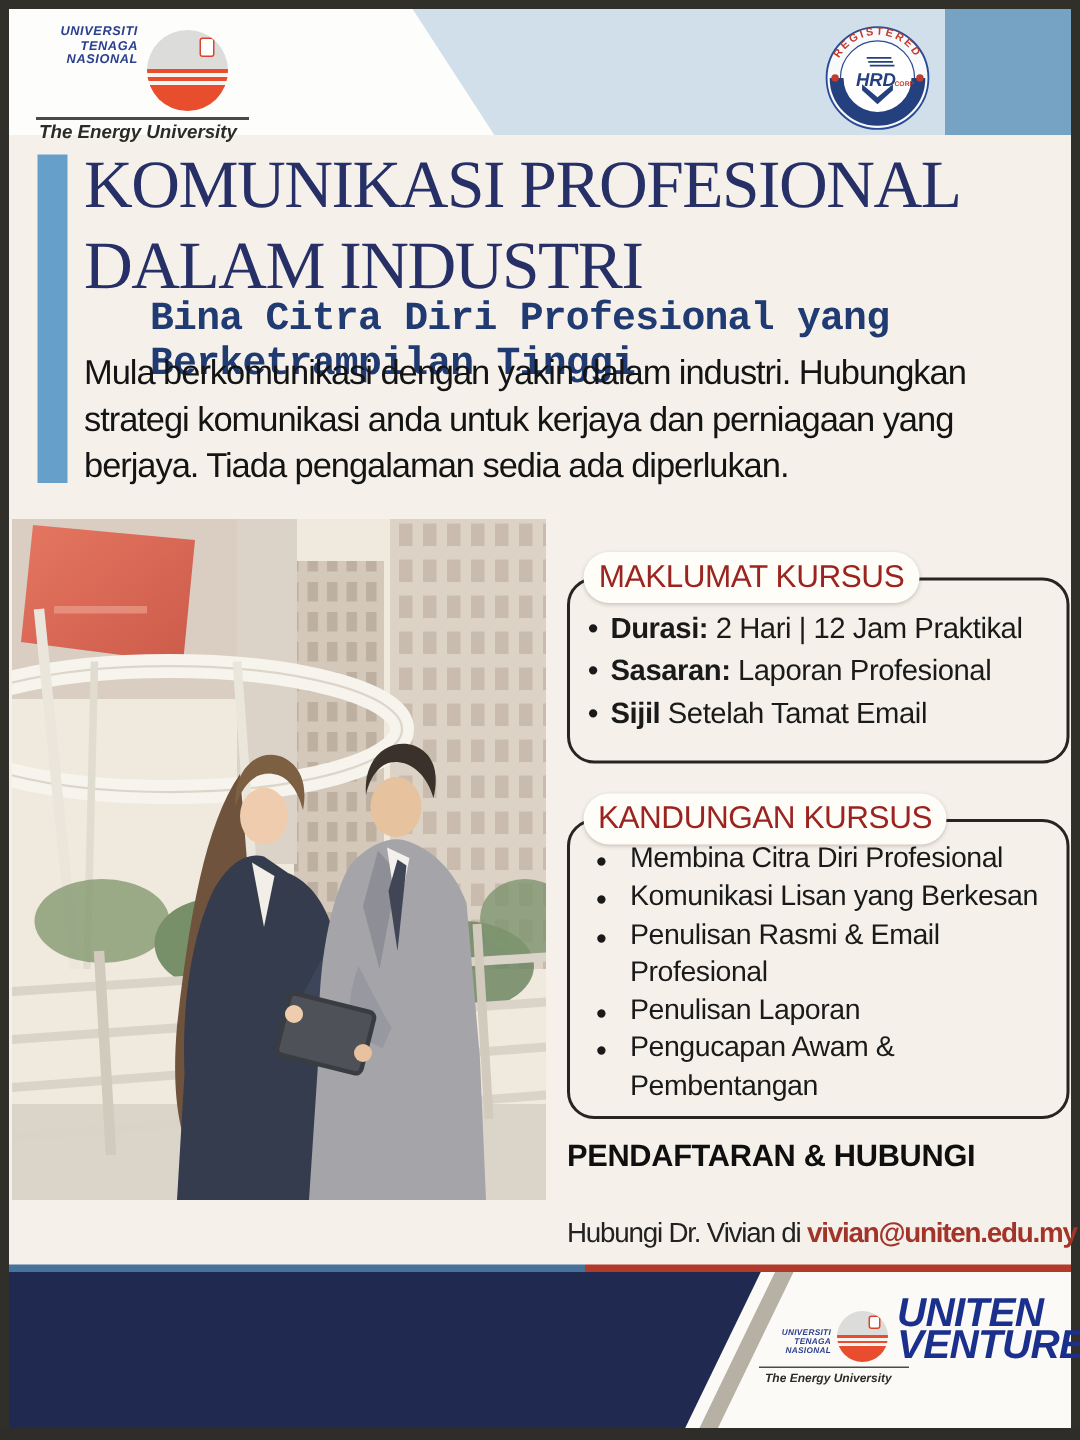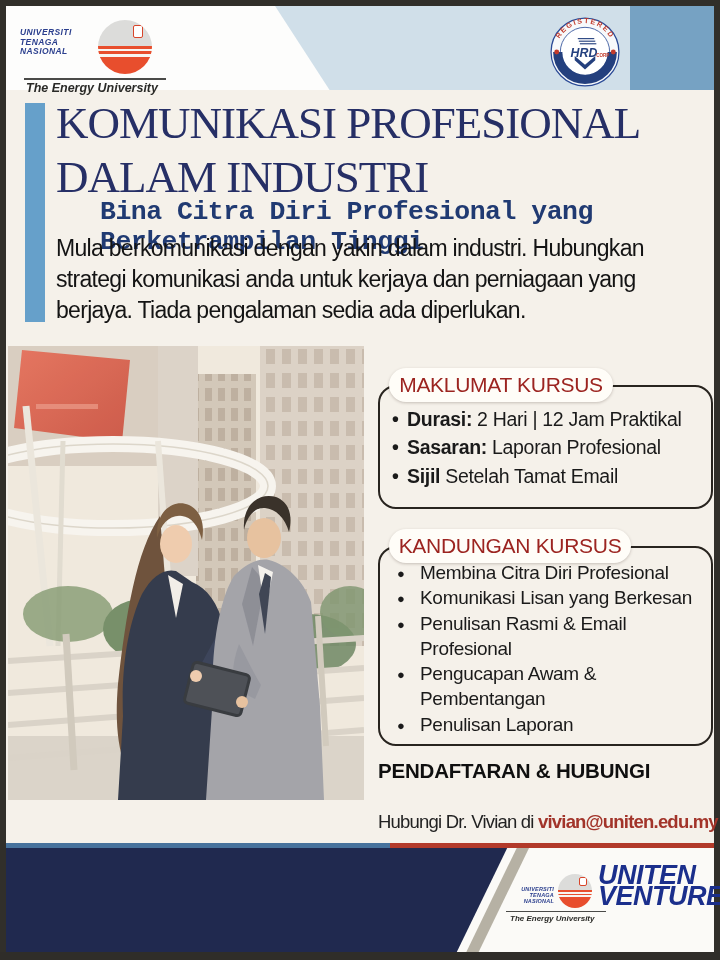--- a/index.html
+++ b/index.html
@@ -9,21 +9,21 @@
     box-shadow:inset 0 0 0 6px #312f2a;
     font-family:"Liberation Sans",sans-serif;
   }
   
   .header-band{position:absolute;left:6px;top:6px;width:708px;height:84px;background:#fdfdfc;}
   .header-blue{position:absolute;left:254px;top:0;width:376px;height:84px;background:#d0dfe9;
     clip-path:polygon(4% 0,100% 0,100% 100%,18.5% 100%);}
   .header-steel{position:absolute;left:624px;top:0;width:84px;height:84px;background:#76a2c3;}
   
   .uniten-logo{position:absolute;left:14px;top:10px;width:152px;height:74px;}
-  .uniten-name{position:absolute;left:0;top:12px;width:72px;
+  .uniten-name{position:absolute;left:0;top:0;width:72px;text-align:right;
     font-size:8.5px;line-height:9.5px;font-weight:bold;font-style:italic;color:#2b3f8e;
     letter-spacing:.4px;white-space:pre-line;}
   .emblem{border-radius:50%;position:absolute;overflow:hidden;
     background:linear-gradient(180deg,#dcdcda 0 48%,#e84e2d 48% 53%,#f7f5f1 53% 58%,#e84e2d 58% 63%,#f7f5f1 63% 68%,#e84e2d 68% 100%);}
   .emblem .shield{position:absolute;top:9%;right:16%;width:16%;height:20%;
     border:1px solid #d8452a;border-radius:2px;background:#fff;}
   .uniten-logo .emblem{left:78px;top:4px;width:54px;height:54px;}
   .uniten-rule{position:absolute;left:4px;top:62px;width:142px;border-top:2px solid #4a4a48;}
   .uniten-tagline{position:absolute;left:6px;top:65px;font-size:12.5px;font-weight:bold;
     font-style:italic;color:#2b2b28;white-space:nowrap;}
@@ -226,23 +226,23 @@
     <li><span class="lbl">Sijil</span><span class="txt">Setelah Tamat Email</span></li>
   </ul>
 
   <div class="info-box box-kd"></div>
   <div class="pill pill-kd">KANDUNGAN KURSUS</div>
   <ul class="kd-items">
     <li><span class="itx">Membina Citra Diri Profesional</span></li>
     <li><span class="itx">Komunikasi Lisan yang Berkesan</span></li>
     <li><span class="itx">Penulisan Rasmi &amp; Email
 Profesional</span></li>
+    <li><span class="itx">Penulisan Laporan</span></li>
     <li><span class="itx">Pengucapan Awam &amp;
 Pembentangan</span></li>
-    <li><span class="itx">Penulisan Laporan</span></li>
   </ul>
 
   <div class="reg-title">PENDAFTARAN &amp; HUBUNGI</div>
   <div class="contact-line">
     <span>Hubungi Dr. Vivian di </span><span class="email">vivian@uniten.edu.my</span>
   </div>
 
   <div class="strip-blue"></div>
   <div class="strip-red"></div>
   <div class="footer">

